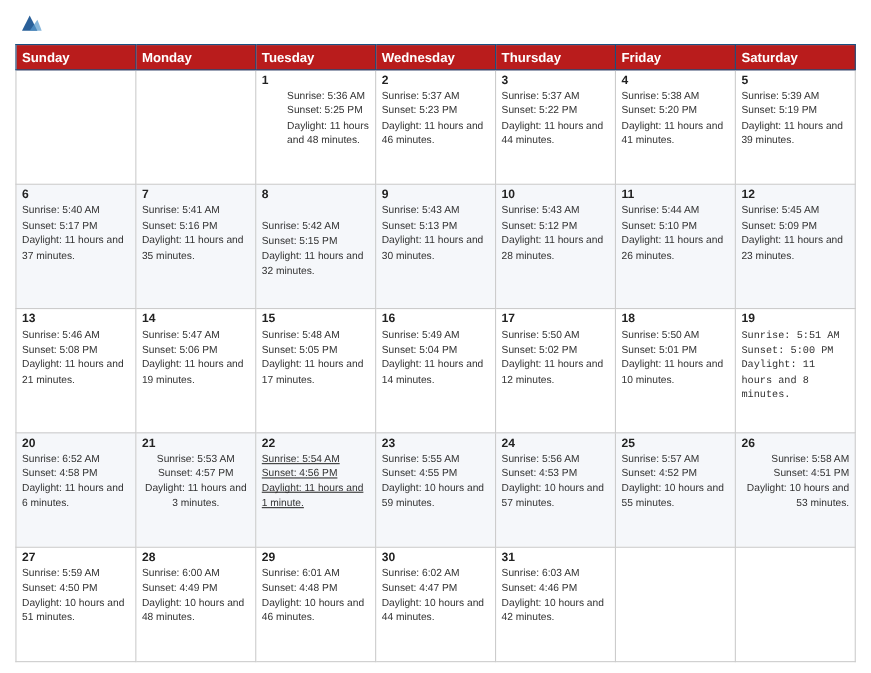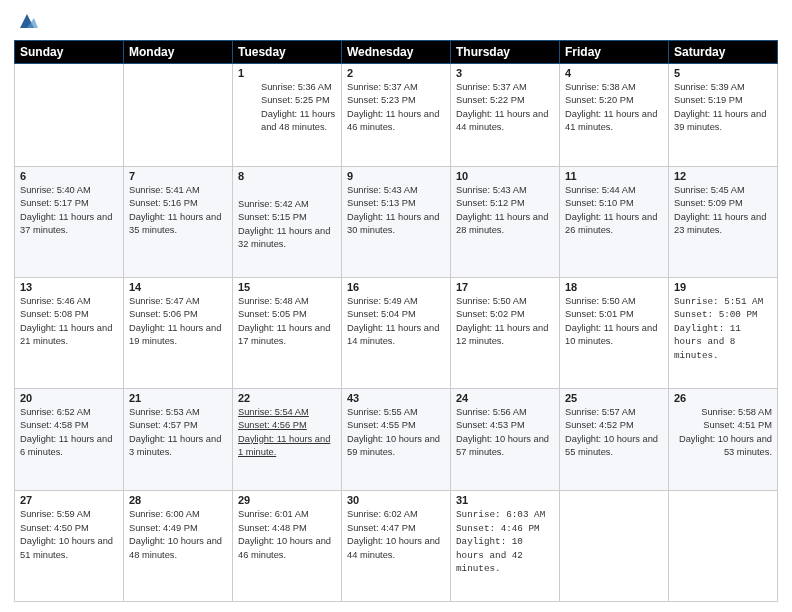--- a/index.html
+++ b/index.html
@@ -61,21 +61,21 @@
       font-size: 14px;
       color: #555;
     }
     .calendar {
       flex: 1;
       border-collapse: collapse;
       width: 100%;
       table-layout: fixed;
     }
     .calendar th {
-      background: #000000;
+      background: #b91c1c;
       color: #fff;
       font-size: 12px;
       font-weight: bold;
       padding: 4px 5px;
       border: 1px solid #1a5080;
       text-align: left;
     }
     .calendar td {
       border: 1px solid #ccc;
       vertical-align: top;
@@ -261,32 +261,32 @@
         </tr>
         <tr>
           <td>
             <span class="day-num">20</span>
             <div class="day-info" style="white-space: pre-line;">Sunrise: 6:52 AM
 Sunset: 4:58 PM
 Daylight: 11 hours and 6 minutes.</div>
           </td>
           <td>
             <span class="day-num">21</span>
-            <div class="day-info" style="white-space: pre-line;">Sunrise: 5:53 AM
+            <div class="day-info" style="white-space: pre-line; text-align: center;">Sunrise: 5:53 AM
 Sunset: 4:57 PM
 Daylight: 11 hours and 3 minutes.</div>
           </td>
           <td>
             <span class="day-num">22</span>
             <div class="day-info" style="white-space: pre-line; text-decoration: underline;">Sunrise: 5:54 AM
 Sunset: 4:56 PM
 Daylight: 11 hours and 1 minute.</div>
           </td>
           <td>
-            <span class="day-num">43</span>
+            <span class="day-num">23</span>
             <div class="day-info" style="white-space: pre-line;">Sunrise: 5:55 AM
 Sunset: 4:55 PM
 Daylight: 10 hours and 59 minutes.</div>
           </td>
           <td>
             <span class="day-num">24</span>
             <div class="day-info" style="white-space: pre-line;">Sunrise: 5:56 AM
 Sunset: 4:53 PM
 Daylight: 10 hours and 57 minutes.</div>
           </td>
@@ -323,21 +323,21 @@
 Daylight: 10 hours and 46 minutes.</div>
           </td>
           <td>
             <span class="day-num">30</span>
             <div class="day-info" style="white-space: pre-line;">Sunrise: 6:02 AM
 Sunset: 4:47 PM
 Daylight: 10 hours and 44 minutes.</div>
           </td>
           <td>
             <span class="day-num">31</span>
-            <div class="day-info" style="white-space: pre-line; font-family: Liberation Mono, monospace;">Sunrise: 6:03 AM
+            <div class="day-info" style="white-space: pre-line;">Sunrise: 6:03 AM
 Sunset: 4:46 PM
 Daylight: 10 hours and 42 minutes.</div>
           </td>
           <td class="empty"></td>
           <td class="empty"></td>
         </tr>
       </tbody>
   </table>
 </div>
 

